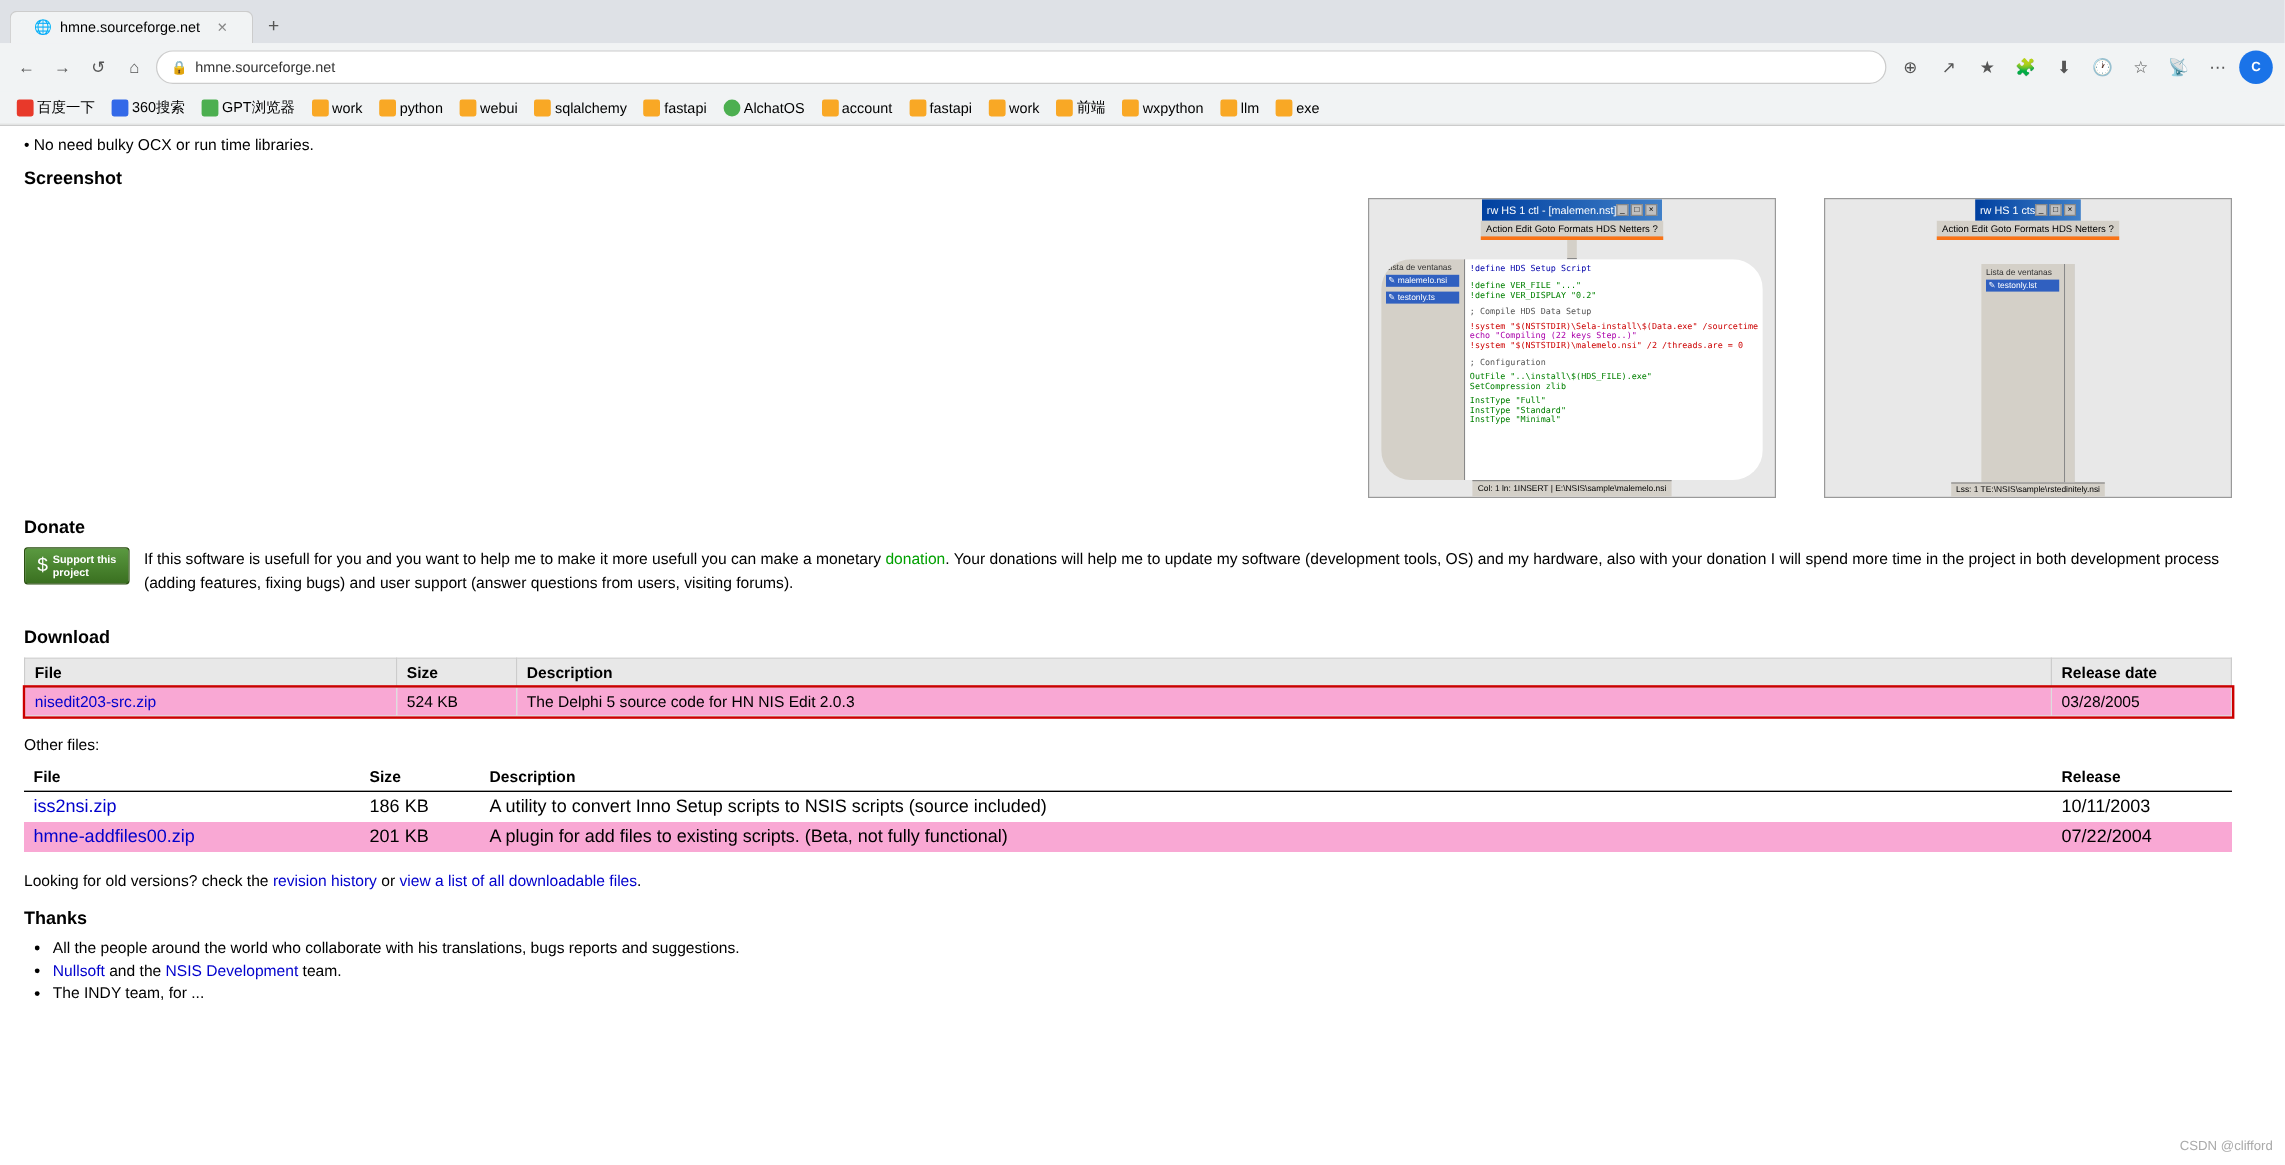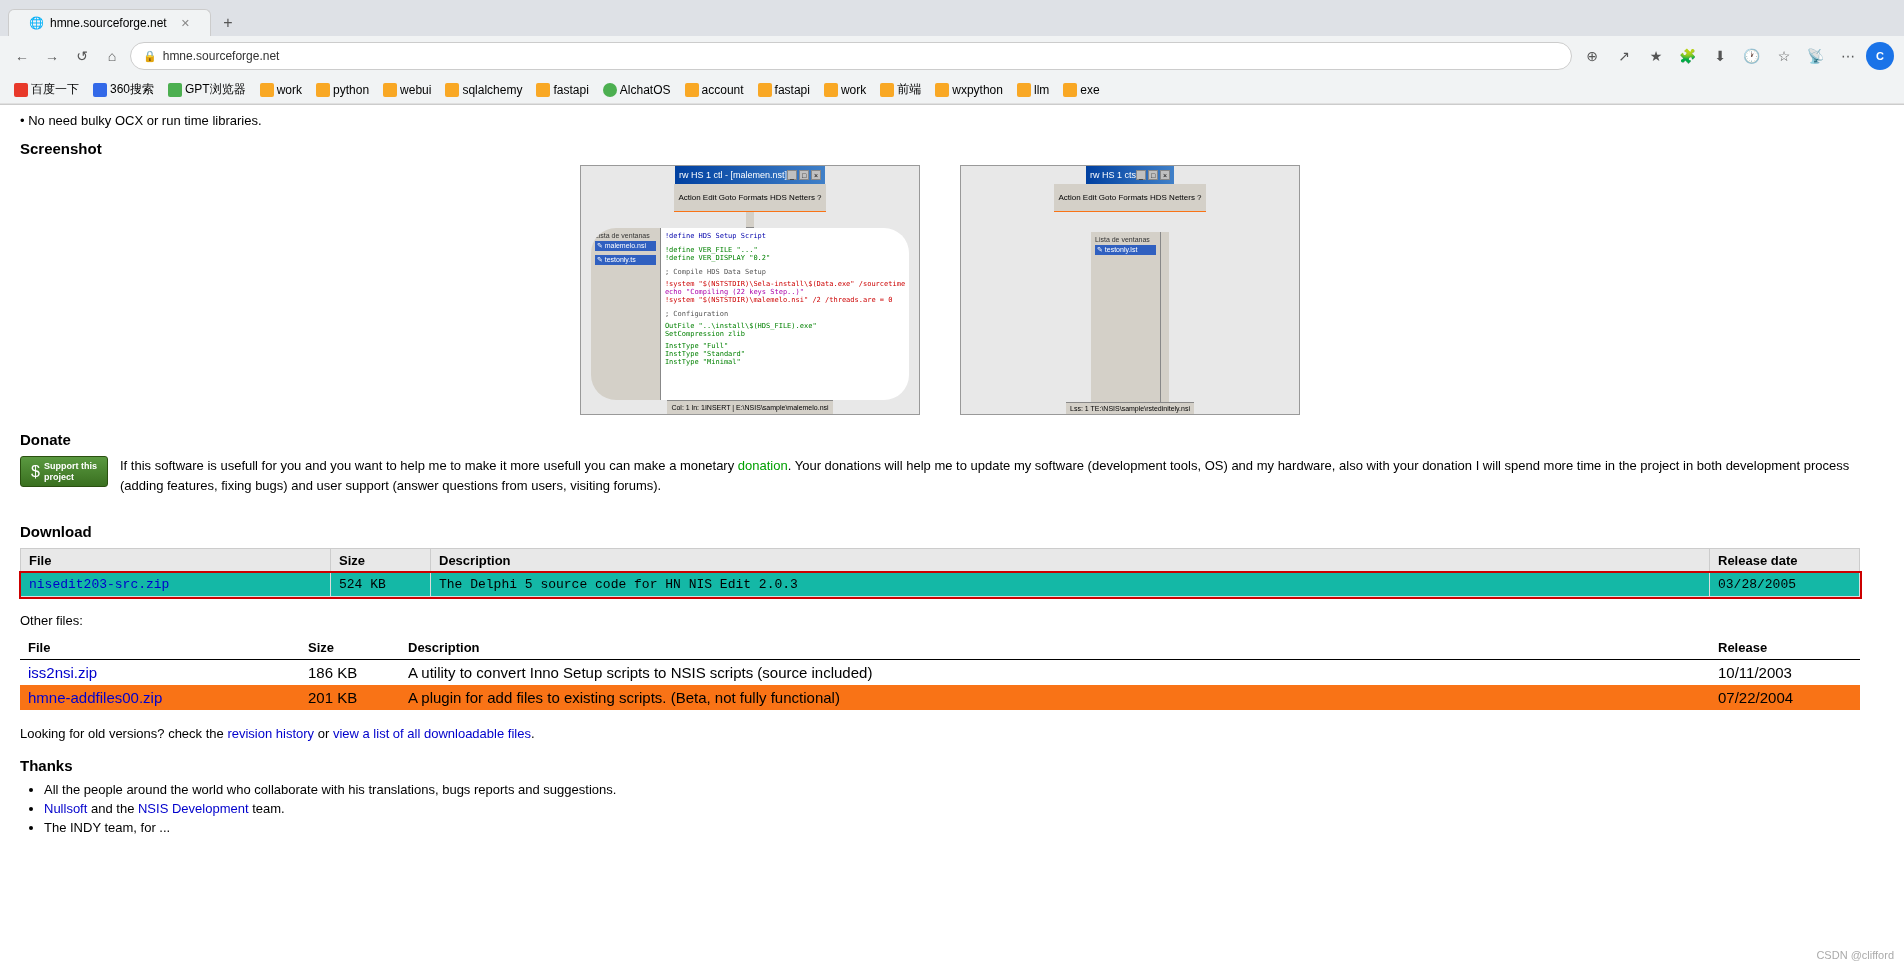--- a/index.html
+++ b/index.html
@@ -131,21 +131,21 @@
     h2 {
       font-size: 15px;
       font-weight: bold;
       margin: 12px 0 8px;
     }
 
     .screenshots-container {
       display: flex;
       gap: 40px;
       margin-bottom: 16px;
-      justify-content: center;
+      justify-content: flex-end;
     }
 
     .screenshot-img {
       width: 340px;
       height: 250px;
       background: linear-gradient(135deg, #c8d8e8 0%, #b0c4d4 100%);
       border: 1px solid #aaa;
       display: flex;
       align-items: center;
       justify-content: center;
@@ -174,22 +174,22 @@
     .ss-btn {
       width: 10px; height: 10px;
       background: #c0c0c0;
       border: 1px solid #888;
       font-size: 7px;
       display: flex; align-items: center; justify-content: center;
     }
 
     .ss-menu {
       background: #d4d0c8;
-      height: 28px;
-      border-bottom: 1px solid #f97316;
+      height: 16px;
+      border-bottom: 3px solid #f97316;
       display: flex;
       align-items: center;
       padding: 0 4px;
       gap: 8px;
       font-size: 8px;
     }
 
     .ss-toolbar {
       background: #d4d0c8;
       height: 20px;
@@ -592,21 +592,21 @@
       <table class="download-table">
         <thead>
           <tr>
             <th class="col-file">File</th>
             <th class="col-size">Size</th>
             <th class="col-desc">Description</th>
             <th class="col-date">Release date</th>
           </tr>
         </thead>
         <tbody>
-          <tr style="background:#14b8a6;outline:2px solid #cc0000;font-family:Liberation Mono, monospace;">
+          <tr style="background:#f9a8d4;outline:2px solid #cc0000;">
             <td><a href="#" class="file-link">nisedit203-src.zip</a></td>
             <td>524 KB</td>
             <td>The Delphi 5 source code for HN NIS Edit 2.0.3</td>
             <td>03/28/2005</td>
           </tr>
         </tbody>
       </table>
     </div>
   </div>
 
@@ -621,21 +621,21 @@
           <th style="width:150px;">Release</th>
         </tr>
       </thead>
       <tbody>
         <tr>
           <td><a href="#" class="file-link">iss2nsi.zip</a></td>
           <td>186 KB</td>
           <td>A utility to convert Inno Setup scripts to NSIS scripts (source included)</td>
           <td>10/11/2003</td>
         </tr>
-        <tr style="background:#f97316;">
+        <tr style="background:#f9a8d4;">
           <td><a href="#" class="file-link">hmne-addfiles00.zip</a></td>
           <td>201 KB</td>
           <td>A plugin for add files to existing scripts. (Beta, not fully functional)</td>
           <td>07/22/2004</td>
         </tr>
       </tbody>
     </table>
   </div>
 
   <p class="revision-text">

